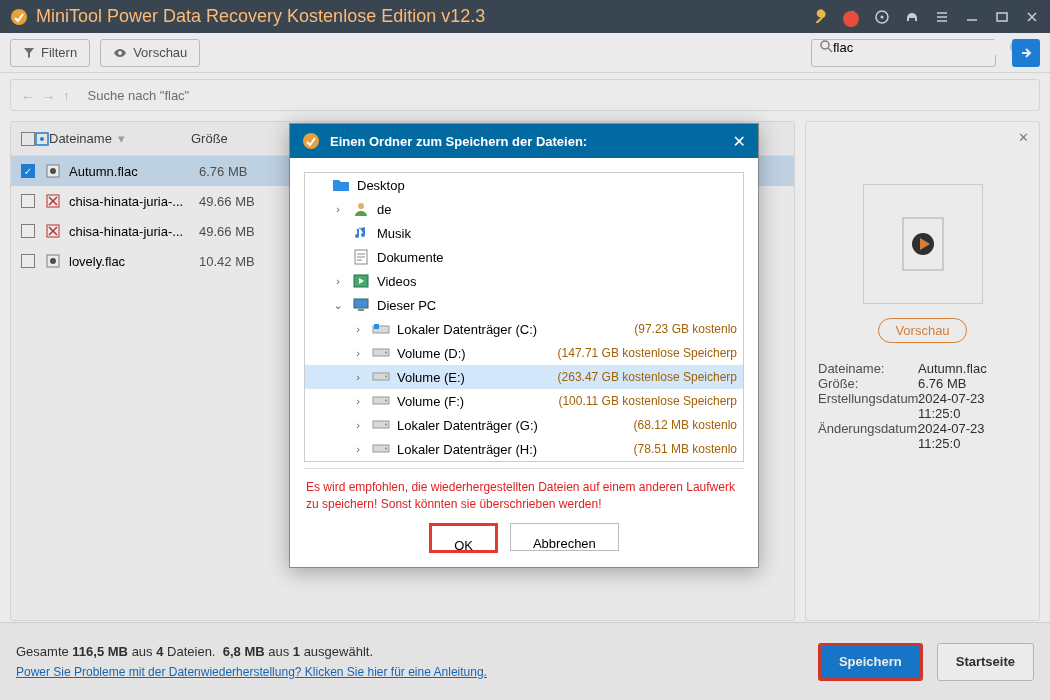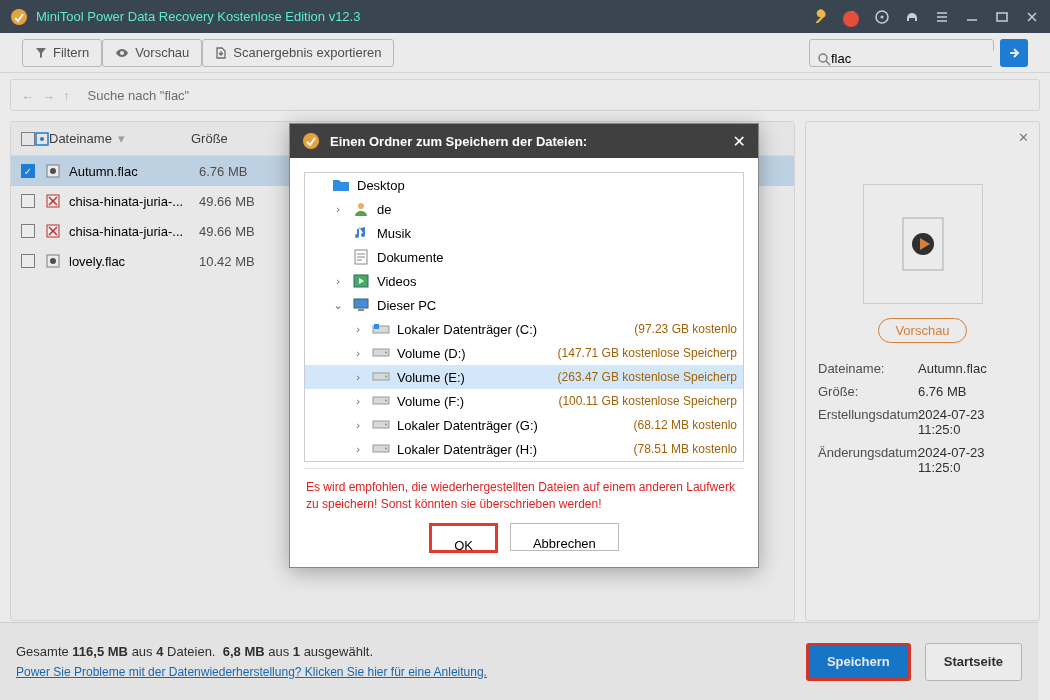--- a/index.html
+++ b/index.html
@@ -1,26 +1,26 @@
 <!DOCTYPE html>
 <html><head>
 <meta charset="utf-8">
 <style>
 *{box-sizing:border-box;margin:0;padding:0;font-family:"Segoe UI",Arial,sans-serif;font-size:13px}
 body{background:#fff;width:1050px;height:700px;overflow:hidden;position:relative}
 .titlebar{height:33px;background:#3a4552;color:#d0d4d9;display:flex;align-items:center;padding:0 10px}
 .titlebar .logo{width:18px;height:18px;margin-right:8px;display:inline-flex;align-items:center;justify-content:center}
-.titlebar .title{flex:1;font-size:13px;color:#5eead4}
+.titlebar .title{flex:1;font-size:18px;color:#fdba74}
 .titlebar .ticons{display:flex;gap:14px;align-items:center}
 .titlebar .ticons span{width:16px;height:16px;display:inline-flex;align-items:center;justify-content:center;color:#c8cdd3;cursor:pointer}
 .dot{position:absolute;top:2px;right:1px;width:5px;height:5px;background:#e74c3c;border-radius:50%}
 .notif{position:relative}
-.toolbar{height:40px;display:flex;align-items:center;padding:6px 22px;border-bottom:1px solid #e6e6e6}
+.toolbar{height:40px;display:flex;align-items:center;padding:6px 10px;gap:10px;border-bottom:1px solid #e6e6e6}
 .btn{height:28px;border:1px solid #c9c9c9;border-radius:3px;background:#fff;padding:0 12px;display:inline-flex;align-items:center;gap:6px;cursor:pointer;color:#555}
-.searchwrap{margin-left:auto;display:flex;align-items:flex-end;border:1px solid #c9c9c9;border-radius:3px;height:28px;padding:0 8px;width:185px;background:#fff}
+.searchwrap{margin-left:auto;display:flex;align-items:flex-start;border:1px solid #c9c9c9;border-radius:3px;height:28px;padding:0 8px;width:185px;background:#fff}
 .searchwrap input{border:none;outline:none;flex:1;font-size:13px}
 .searchwrap .clr{color:#bbb;cursor:pointer;margin-right:4px}
 .gobtn{width:28px;height:28px;background:#2088e8;border-radius:3px;display:flex;align-items:center;justify-content:center;color:#fff;margin-left:6px;cursor:pointer}
 .crumb{height:32px;border:1px solid #e6e6e6;margin:6px 10px 0;border-radius:3px;display:flex;align-items:center;padding:0 10px;color:#777}
 .crumb .nav{display:flex;gap:8px;color:#bbb;margin-right:18px}
 .main{display:flex;padding:10px;gap:10px;height:520px}
 .left{flex:1;border:1px solid #e6e6e6;border-radius:3px;background:#fcfcfc;overflow:hidden}
 .thead{display:flex;align-items:center;height:34px;border-bottom:1px solid #eee;background:#f9f9f9;padding:0 10px;color:#444}
 .thead .thname{width:170px;display:flex;align-items:center;}
 .thead .thsize{width:100px}
@@ -28,33 +28,33 @@
 .row.sel{background:#cfe3f7}
 .row .cb{width:14px;height:14px;border:1px solid #888;margin-right:10px;display:inline-flex;align-items:center;justify-content:center;background:#fff}
 .row.sel .cb{background:#2088e8;border-color:#2088e8;color:#fff;font-size:10px}
 .row .fic{width:16px;height:16px;margin-right:8px;display:inline-flex;align-items:center;justify-content:center}
 .row .fname{width:130px;overflow:hidden;text-overflow:ellipsis;white-space:nowrap}
 .row .fsize{color:#555}
 .right{width:235px;border:1px solid #e6e6e6;border-radius:3px;padding:12px;position:relative}
 .right .close{position:absolute;top:8px;right:10px;color:#888;cursor:pointer}
 .previewbox{width:120px;height:120px;border:1px solid #ddd;margin:50px auto 14px;display:flex;align-items:center;justify-content:center}
 .vorbtn{display:block;margin:0 auto 18px;border:1px solid #e88b3d;color:#e88b3d;background:#fff;border-radius:14px;padding:4px 16px;cursor:pointer}
-.meta{display:grid;grid-template-columns:100px 1fr;row-gap:8px;font-size:12px;color:#333}
+.meta{display:grid;grid-template-columns:100px 1fr;font-size:12px;color:#333}
 .meta .k{color:#555}
-.footer{position:absolute;bottom:0;left:0;right:12px;height:78px;border-top:1px solid #e0e0e0;background:#f7f7f7;padding:14px 16px;display:flex;align-items:center}
+.footer{position:absolute;bottom:0;left:0;right:0;height:78px;border-top:1px solid #e0e0e0;background:#f7f7f7;padding:14px 16px;display:flex;align-items:center}
 .footer .info{font-size:13px;color:#333}
 .footer .info b{font-weight:700}
 .footer .link{color:#1a6fc4;text-decoration:underline;font-size:12px;margin-top:6px;display:block;cursor:pointer}
 .footer .fr{margin-left:auto;display:flex;gap:14px}
 .fbtn{height:38px;padding:0 18px;border:1px solid #c4c4c4;border-radius:3px;background:#fff;font-weight:600;color:#333;cursor:pointer}
 .fbtn.primary{background:#1a7fd8;color:#fff;border:3px solid #e23b2e}
 .dim{position:absolute;inset:33px 0 0 0;background:rgba(0,0,0,.08);pointer-events:none}
 
 .dialog{position:absolute;left:289px;top:123px;width:470px;background:#fff;border:1px solid #888;box-shadow:0 4px 20px rgba(0,0,0,.3)}
-.dlghead{height:34px;background:#404040;color:#fff;display:flex;align-items:center;padding:0 12px}
+.dlghead{height:34px;background:#0369a1;color:#fff;display:flex;align-items:center;padding:0 12px}
 .dlghead .dic{margin-right:10px}
 .dlghead .dtitle{flex:1;font-weight:600;font-size:13px}
 .dlghead .dclose{cursor:pointer;font-size:16px}
 .tree{border:1px solid #ccc;margin:14px 14px 6px;height:290px;overflow:auto;background:#fff}
 .node{display:flex;align-items:center;height:24px;padding:0 6px;cursor:pointer}
 .node .exp{width:14px;text-align:center;color:#666;font-size:11px}
 .node .nic{width:20px;height:18px;margin:0 6px;display:inline-flex;align-items:center;justify-content:center}
 .node .nlabel{flex:0 0 auto}
 .node .nfree{margin-left:auto;color:#a16207;font-size:12px;white-space:nowrap;overflow:hidden}
 .node.d1{padding-left:6px}
@@ -136,29 +136,20 @@
       </span>
     <span>Filtern</span>
   </button>
   <button class="btn">
     <span>
         <svg width="14" height="12" viewBox="0 0 14 12">
           <path d="M7 2C3 2 1 6 1 6s2 4 6 4 6-4 6-4-2-4-6-4zm0 6a2 2 0 1 1 0-4 2 2 0 0 1 0 4z" fill="#777"></path>
         </svg>
       </span>
     <span>Vorschau</span>
-  </button>
-  <button class="btn">
-    <span>
-        <svg width="12" height="12" viewBox="0 0 12 12">
-          <path d="M2 1h5l3 3v7H2z" fill="none" stroke="#777" stroke-width="1.3"></path>
-          <path d="M6 4v4M4 6l2 2 2-2" stroke="#777" stroke-width="1.3" fill="none"></path>
-        </svg>
-      </span>
-    <span>Scanergebnis exportieren</span>
   </button>
   <div class="searchwrap">
     <span>
         <svg width="13" height="13" viewBox="0 0 13 13">
           <circle cx="5" cy="5" r="4" fill="none" stroke="#888" stroke-width="1.5"></circle>
           <path d="M8 8l4 4" stroke="#888" stroke-width="1.5"></path>
         </svg>
       </span>
     <input value="flac" style="">
     <span class="clr">

